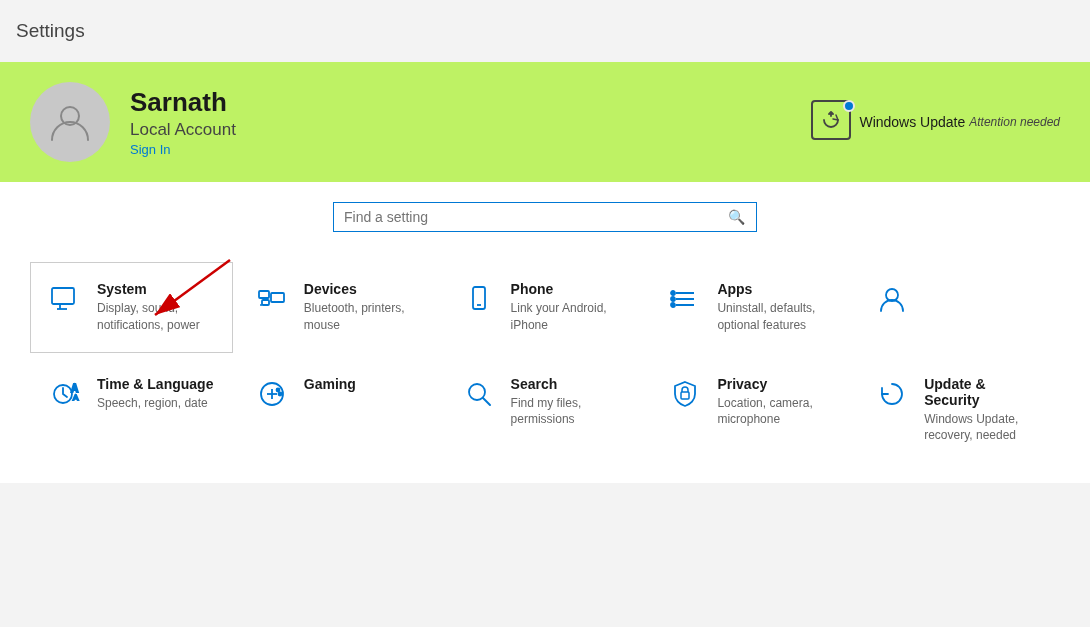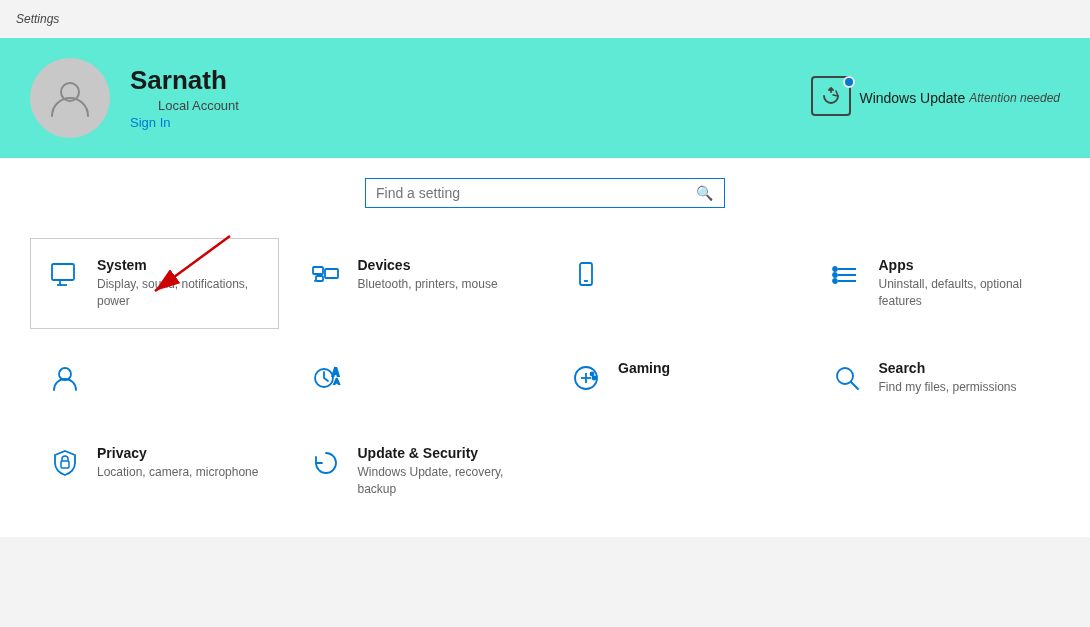--- a/index.html
+++ b/index.html
@@ -7,28 +7,27 @@
       font-family: 'Segoe UI', Arial, sans-serif;
       background: #f3f3f3;
       width: 1090px;
       height: 627px;
       overflow: hidden;
       color: #1a1a1a;
     }
 
     .top-bar {
       background: #f3f3f3;
-      padding: 12px 16px;
-      font-size: 12px;
+      padding: 20px 16px;
+      font-size: 19px;
       color: #444;
-      font-style: italic;
     }
 
     .profile-section {
-      background: #5eead4;
+      background: #bef264;
       display: flex;
       align-items: center;
       padding: 20px 30px;
       justify-content: space-between;
     }
 
     .profile-left {
       display: flex;
       align-items: center;
       gap: 20px;
@@ -48,24 +47,23 @@
       color: #888;
     }
 
     .profile-info h2 {
       font-size: 26px;
       font-weight: 600;
       color: #1a1a1a;
     }
 
     .profile-info .account-type {
-      font-size: 13px;
+      font-size: 17px;
       color: #444;
       margin-top: 2px;
-      margin-left: 28px;
     }
 
     .profile-info .sign-in {
       font-size: 13px;
       color: #0078d4;
       cursor: pointer;
       margin-top: 17px;
       text-decoration: none;
     }
 
@@ -122,21 +120,21 @@
       padding: 20px 0 10px 0;
       display: flex;
       justify-content: center;
     }
 
     .search-box {
       display: flex;
       align-items: center;
       border: 1.5px solid #0078d4;
       background: #fff;
-      width: 360px;
+      width: 424px;
       padding: 6px 10px;
     }
 
     .search-box input {
       border: none;
       outline: none;
       font-size: 14px;
       color: #888;
       flex: 1;
       font-family: 'Segoe UI', Arial, sans-serif;
@@ -144,22 +142,22 @@
 
     .search-box-icon {
       color: #666;
       font-size: 14px;
     }
 
     .settings-grid {
       background: #fff;
       padding: 20px 30px;
       display: grid;
-      grid-template-columns: repeat(4, 1fr);
-      gap: 12px;
+      grid-template-columns: repeat(5, 1fr);
+      gap: 4px;
     }
 
     .setting-item {
       display: flex;
       align-items: flex-start;
       gap: 14px;
       padding: 18px 16px;
       cursor: pointer;
       border: 1px solid transparent;
       transition: background 0.1s;
@@ -292,20 +290,24 @@
       </div>
     </div>
 
     <div class="setting-item">
       <div class="setting-icon">
         <svg class="icon-svg" viewBox="0 0 32 32">
           <rect x="10" y="4" width="12" height="22" rx="2" stroke="#0078d4" stroke-width="1.8" fill="none"></rect>
           <line x1="14" y1="22" x2="18" y2="22" stroke="#0078d4" stroke-width="1.8"></line>
         </svg>
       </div>
+      <div class="setting-text">
+        <h3>Phone</h3>
+        <p>Link your Android, iPhone</p>
+      </div>
     </div>
 
 
     <div class="setting-item">
       <div class="setting-icon">
         <svg class="icon-svg" viewBox="0 0 32 32">
           <line x1="7" y1="10" x2="25" y2="10" stroke="#0078d4" stroke-width="2"></line>
           <line x1="7" y1="16" x2="25" y2="16" stroke="#0078d4" stroke-width="2"></line>
           <line x1="7" y1="22" x2="25" y2="22" stroke="#0078d4" stroke-width="2"></line>
           <circle cx="4" cy="10" r="2" fill="#0078d4"></circle>
@@ -330,20 +332,24 @@
 
     <div class="setting-item">
       <div class="setting-icon">
         <svg class="icon-svg" viewBox="0 0 32 32">
           <circle cx="14" cy="16" r="9" stroke="#0078d4" stroke-width="1.8" fill="none"></circle>
           <polyline points="14,10 14,16 18,19" stroke="#0078d4" stroke-width="1.8" fill="none" stroke-linecap="round" stroke-linejoin="round"></polyline>
           <text x="22" y="14" font-size="10" fill="#0078d4" font-family="Arial" font-weight="bold">A</text>
           <text x="24" y="22" font-size="8" fill="#0078d4" font-family="Arial">A</text>
         </svg>
       </div>
+      <div class="setting-text">
+        <h3>Time &amp; Language</h3>
+        <p>Speech, region, date</p>
+      </div>
     </div>
 
     <div class="setting-item">
       <div class="setting-icon">
         <svg class="icon-svg" viewBox="0 0 32 32">
           <circle cx="16" cy="16" r="11" stroke="#0078d4" stroke-width="1.8" fill="none"></circle>
           <line x1="16" y1="11" x2="16" y2="21" stroke="#0078d4" stroke-width="1.8"></line>
           <line x1="11" y1="16" x2="21" y2="16" stroke="#0078d4" stroke-width="1.8"></line>
           <circle cx="22" cy="12" r="1.5" fill="#0078d4"></circle>
           <circle cx="24" cy="16" r="1.5" fill="#0078d4"></circle>
@@ -383,18 +389,18 @@
 
     <div class="setting-item">
       <div class="setting-icon">
         <svg class="icon-svg" viewBox="0 0 32 32">
           <path d="M16 6 A10 10 0 1 1 6 16" stroke="#0078d4" stroke-width="1.8" fill="none" stroke-linecap="round"></path>
           <polyline points="6,10 6,16 12,16" stroke="#0078d4" stroke-width="1.8" fill="none" stroke-linecap="round" stroke-linejoin="round"></polyline>
         </svg>
       </div>
       <div class="setting-text">
         <h3>Update &amp; Security</h3>
-        <p>Windows Update, recovery, backup</p>
+        <p>Windows Update, recovery, needed</p>
       </div>
     </div>
 
   </div>
 </div>
 
 </body></html>

